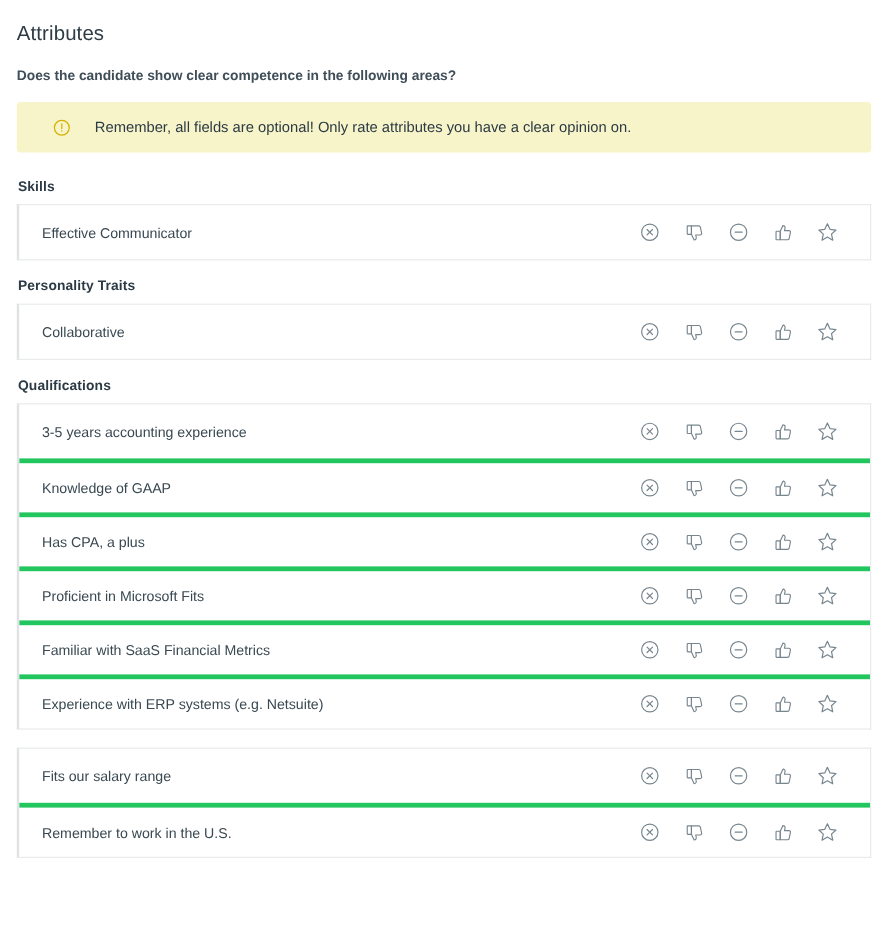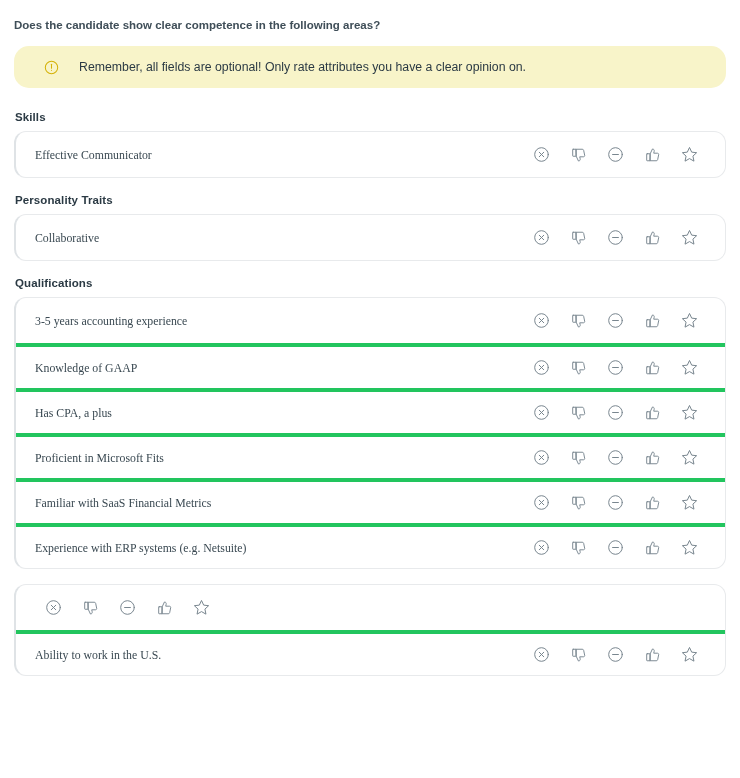--- a/index.html
+++ b/index.html
@@ -34,21 +34,21 @@
     font-size: 11.5px;
     font-weight: 700;
     color: #3f4e58;
     line-height: 14px;
     margin: 0 0 14px 0;
   }
 
   
   .callout {
     background: #f8f4c9;
-    border-radius: 15px;
+    border-radius: 3px;
     height: 42px;
     display: flex;
     align-items: center;
     padding: 0 0 0 30px;
     margin-bottom: 22px;
   }
   .callout-icon {
     flex: 0 0 auto;
     width: 15px;
     height: 15px;
@@ -68,24 +68,23 @@
     font-size: 11.5px;
     font-weight: bold;
     color: #2b3a44;
     line-height: 14px;
     margin: 0 0 7px 1px;
     letter-spacing: .1px;
   }
   .group {
     border: 1px solid #e8eaec;
     border-left: 2px solid #dfe3e6;
-    border-radius: 12px;
+    border-radius: 0;
     background: #fff;
     overflow: hidden;
-    font-family: Liberation Serif, serif;
   }
   .row {
     height: 45px;
     display: flex;
     align-items: center;
     border-top: 4px solid #22c55e;
     padding: 0 0 0 19px;
   }
   .row:first-child { border-top: none; }
   .row-label {
@@ -114,20 +113,21 @@
     padding: 0;
     cursor: pointer;
   }
   .rating-btn svg { display: block; }
 </style>
 </head>
 <body>
 
 <div class="page">
 
+  <h1 class="page-title">Attributes</h1>
   <p class="page-subtitle">Does the candidate show clear competence in the following areas?</p>
 
   <div class="callout">
     <span class="callout-icon">
       <svg width="15" height="15" viewBox="0 0 16 16" fill="none" stroke="#d4b106" stroke-width="1.1">
         <circle cx="8" cy="8" r="6.6"></circle>
         <line x1="8" y1="4.6" x2="8" y2="8.7" stroke-linecap="round"></line>
         <circle cx="8" cy="10.9" r="0.62" fill="#d4b106" stroke="none"></circle>
       </svg>
     </span>
@@ -514,66 +514,67 @@
 </span>
               </button>
             </div>
   </div>
 </div>
   </div>
 
   <div class="section">
     <div class="group">
   <div class="row">
-    <div class="ratings">
-              <button class="rating-btn" title="No opinion">
-                <span>
-  <svg width="17" height="17" viewBox="0 0 18 18" fill="none" stroke="#77858e" stroke-width="1.05" stroke-linecap="round">
-    <circle cx="9" cy="9" r="7.2"></circle>
-    <line x1="6.6" y1="6.6" x2="11.4" y2="11.4"></line>
-    <line x1="11.4" y1="6.6" x2="6.6" y2="11.4"></line>
-  </svg>
-</span>
-              </button>
-              <button class="rating-btn" title="Thumbs down">
-                <span>
-  <svg width="18" height="18" viewBox="0 0 20 20" fill="none" stroke="#77858e" stroke-width="1.05" stroke-linejoin="round" stroke-linecap="round">
-    <path d="M6.9 11.4 L9.4 16.7 C10.9 16.6 11.6 15.5 11.3 14.1 L10.8 12.0 L14.9 12.0 C15.9 12.0 16.5 11.2 16.3 10.3 L15.2 4.9 C15.05 4.1 14.4 3.6 13.6 3.6 L6.9 3.6 Z"></path>
-    <rect x="3.0" y="3.6" width="3.9" height="7.8" rx="0.5"></rect>
-  </svg>
-</span>
-              </button>
-              <button class="rating-btn" title="Neutral">
-                <span>
-  <svg width="17" height="17" viewBox="0 0 18 18" fill="none" stroke="#77858e" stroke-width="1.05" stroke-linecap="round">
-    <circle cx="9" cy="9" r="7.2"></circle>
-    <line x1="5.9" y1="9" x2="12.1" y2="9"></line>
-  </svg>
-</span>
-              </button>
-              <button class="rating-btn" title="Thumbs up">
-                <span>
-  <svg width="18" height="18" viewBox="0 0 20 20" fill="none" stroke="#77858e" stroke-width="1.05" stroke-linejoin="round" stroke-linecap="round">
-    <path d="M6.9 8.6 L9.4 3.3 C10.9 3.4 11.6 4.5 11.3 5.9 L10.8 8.0 L14.9 8.0 C15.9 8.0 16.5 8.8 16.3 9.7 L15.2 15.1 C15.05 15.9 14.4 16.4 13.6 16.4 L6.9 16.4 Z"></path>
-    <rect x="3.0" y="8.6" width="3.9" height="7.8" rx="0.5"></rect>
-  </svg>
-</span>
-              </button>
-              <button class="rating-btn" title="Star">
-                <span>
-  <svg width="19" height="19" viewBox="0 0 20 20" fill="none" stroke="#77858e" stroke-width="1.05" stroke-linejoin="round">
-    <path d="M10 2.6 L12.3 7.5 L17.5 8.1 L13.6 11.7 L14.7 17.0 L10 14.3 L5.3 17.0 L6.4 11.7 L2.5 8.1 L7.7 7.5 Z"></path>
-  </svg>
-</span>
-              </button>
-            </div>
-  </div>
-
-  <div class="row">
-    <div class="row-label">Ability to work in the U.S.</div>
+    <div class="row-label">Fits our salary range</div>
+    <div class="ratings">
+              <button class="rating-btn" title="No opinion">
+                <span>
+  <svg width="17" height="17" viewBox="0 0 18 18" fill="none" stroke="#77858e" stroke-width="1.05" stroke-linecap="round">
+    <circle cx="9" cy="9" r="7.2"></circle>
+    <line x1="6.6" y1="6.6" x2="11.4" y2="11.4"></line>
+    <line x1="11.4" y1="6.6" x2="6.6" y2="11.4"></line>
+  </svg>
+</span>
+              </button>
+              <button class="rating-btn" title="Thumbs down">
+                <span>
+  <svg width="18" height="18" viewBox="0 0 20 20" fill="none" stroke="#77858e" stroke-width="1.05" stroke-linejoin="round" stroke-linecap="round">
+    <path d="M6.9 11.4 L9.4 16.7 C10.9 16.6 11.6 15.5 11.3 14.1 L10.8 12.0 L14.9 12.0 C15.9 12.0 16.5 11.2 16.3 10.3 L15.2 4.9 C15.05 4.1 14.4 3.6 13.6 3.6 L6.9 3.6 Z"></path>
+    <rect x="3.0" y="3.6" width="3.9" height="7.8" rx="0.5"></rect>
+  </svg>
+</span>
+              </button>
+              <button class="rating-btn" title="Neutral">
+                <span>
+  <svg width="17" height="17" viewBox="0 0 18 18" fill="none" stroke="#77858e" stroke-width="1.05" stroke-linecap="round">
+    <circle cx="9" cy="9" r="7.2"></circle>
+    <line x1="5.9" y1="9" x2="12.1" y2="9"></line>
+  </svg>
+</span>
+              </button>
+              <button class="rating-btn" title="Thumbs up">
+                <span>
+  <svg width="18" height="18" viewBox="0 0 20 20" fill="none" stroke="#77858e" stroke-width="1.05" stroke-linejoin="round" stroke-linecap="round">
+    <path d="M6.9 8.6 L9.4 3.3 C10.9 3.4 11.6 4.5 11.3 5.9 L10.8 8.0 L14.9 8.0 C15.9 8.0 16.5 8.8 16.3 9.7 L15.2 15.1 C15.05 15.9 14.4 16.4 13.6 16.4 L6.9 16.4 Z"></path>
+    <rect x="3.0" y="8.6" width="3.9" height="7.8" rx="0.5"></rect>
+  </svg>
+</span>
+              </button>
+              <button class="rating-btn" title="Star">
+                <span>
+  <svg width="19" height="19" viewBox="0 0 20 20" fill="none" stroke="#77858e" stroke-width="1.05" stroke-linejoin="round">
+    <path d="M10 2.6 L12.3 7.5 L17.5 8.1 L13.6 11.7 L14.7 17.0 L10 14.3 L5.3 17.0 L6.4 11.7 L2.5 8.1 L7.7 7.5 Z"></path>
+  </svg>
+</span>
+              </button>
+            </div>
+  </div>
+
+  <div class="row">
+    <div class="row-label">Remember to work in the U.S.</div>
     <div class="ratings">
               <button class="rating-btn" title="No opinion">
                 <span>
   <svg width="17" height="17" viewBox="0 0 18 18" fill="none" stroke="#77858e" stroke-width="1.05" stroke-linecap="round">
     <circle cx="9" cy="9" r="7.2"></circle>
     <line x1="6.6" y1="6.6" x2="11.4" y2="11.4"></line>
     <line x1="11.4" y1="6.6" x2="6.6" y2="11.4"></line>
   </svg>
 </span>
               </button>

